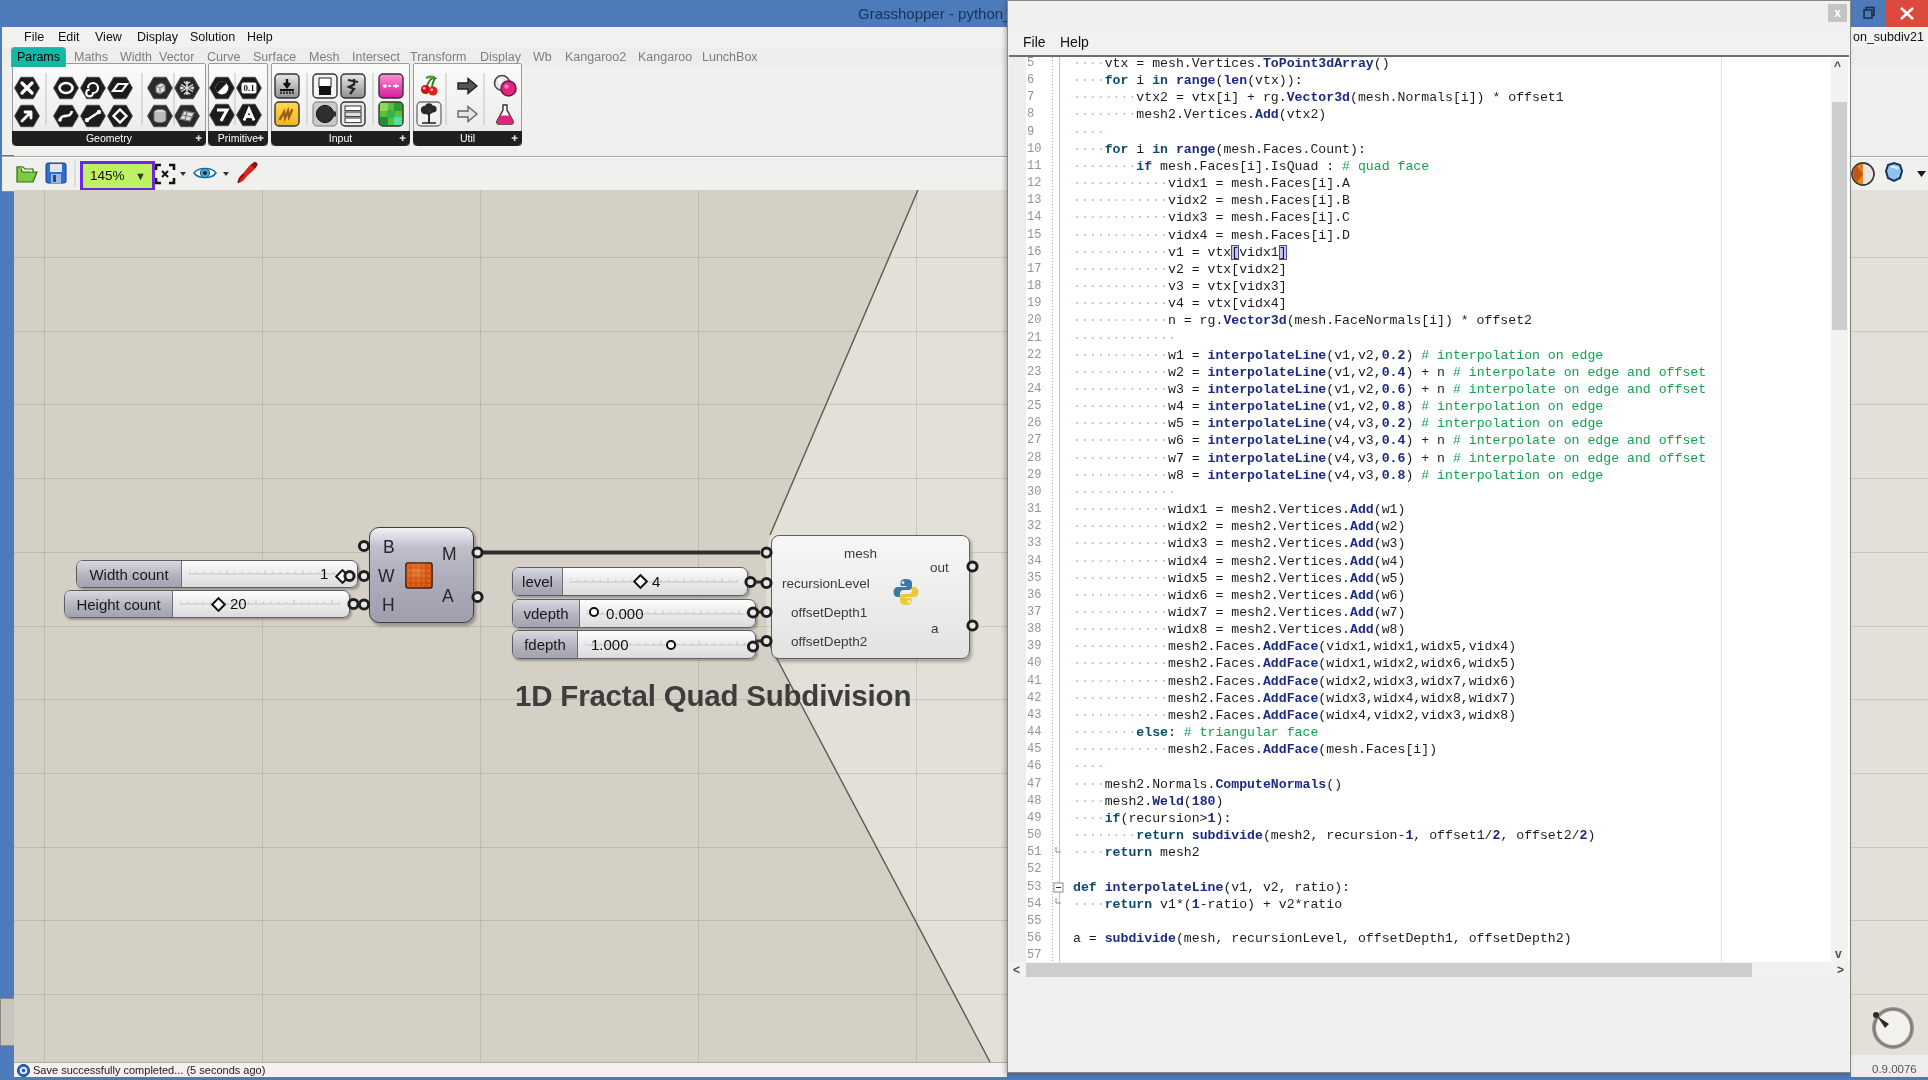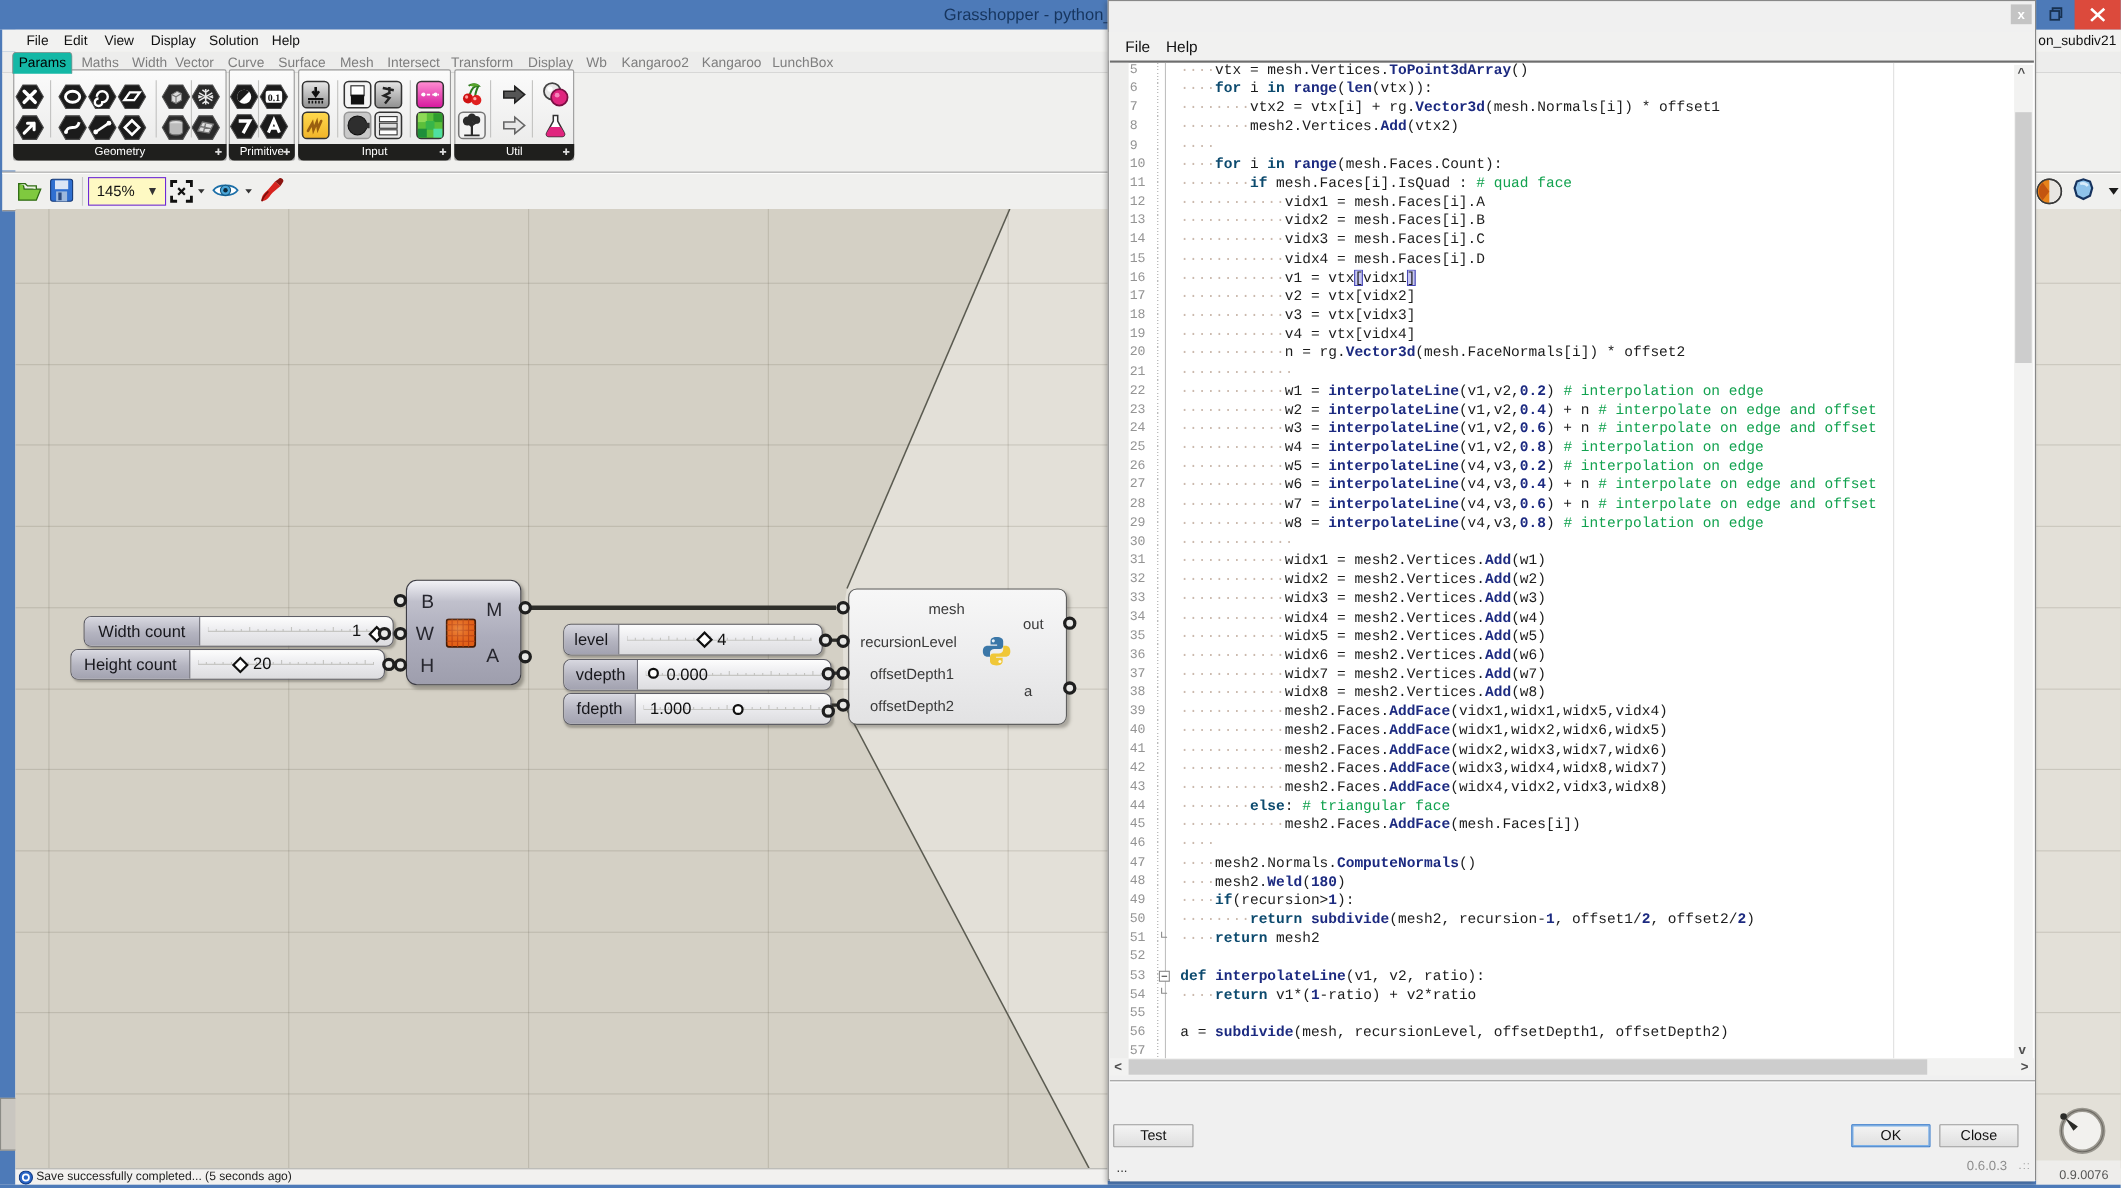--- a/index.html
+++ b/index.html
@@ -19,21 +19,21 @@
   border-radius:4px 4px 0 0;color:#000;text-align:center;line-height:19px;z-index:2}
 #toolbar{left:2px;top:66px;width:1926px;height:89px;background:#f0f0ee}
 .grp{position:absolute;top:-3px;height:81px;border:1px solid #9b9b9b;border-radius:2px;
   background:linear-gradient(#fbfbfb,#e9e9e8)}
 .grplabel{position:absolute;left:-1px;right:-1px;bottom:-1px;height:15px;background:#1f1f1d;color:#fff;
   border-radius:0 0 5px 5px;font-size:10.5px;text-align:center;line-height:15px}
 .plus{position:absolute;right:4px;top:0px;font-size:8px;color:#ddd}
 
 #ctb{left:2px;top:156px;width:1926px;height:34px;background:#f0f0ee;border-top:1px solid #a8a8a8;
   border-bottom:1px solid #8a8a8a;box-shadow:inset 0 1px 0 #fff}
-#combo{left:78px;top:4px;width:62px;height:24px;background:#fef9c3;border:1px solid #6d28d9;font-size:13.5px;
+#combo{left:78px;top:4px;width:62px;height:24px;background:#bef264;border:3px solid #6d28d9;font-size:13.5px;
   position:absolute;line-height:24px;padding-left:7px;color:#111}
 #combo .chev{position:absolute;right:6px;top:0;color:#333;font-size:11px}
 
 #canvas{left:14px;top:190px;width:1914px;height:872px;background:#d4d0c5;overflow:hidden}
 .vgrid{position:absolute;top:0;width:1px;height:872px;background:rgba(95,90,75,0.19)}
 .hgrid{position:absolute;left:0;width:1914px;height:1px;background:rgba(95,90,75,0.19)}
 
 .slider{position:absolute;border:1.4px solid #5e5e66;border-radius:7px;overflow:hidden;
   background:linear-gradient(#fdfdfd 0%,#ececef 45%,#dcdcdf 100%);box-shadow:1.5px 2px 2px rgba(60,58,50,0.35)}
 .slabel{position:absolute;left:0;top:0;bottom:0;background:linear-gradient(#d8d8e0 0%,#b4b4c0 55%,#a2a2b0 100%);
@@ -508,20 +508,21 @@
       <circle cx="750.5" cy="582.0" r="4.6" fill="#e8e8e6" stroke="#1f1f1f" stroke-width="3"></circle>
       <circle cx="753.0" cy="612.5" r="4.6" fill="#e8e8e6" stroke="#1f1f1f" stroke-width="3"></circle>
       <circle cx="753.0" cy="646.5" r="4.6" fill="#e8e8e6" stroke="#1f1f1f" stroke-width="3"></circle>
       <circle cx="766.5" cy="552.5" r="4.6" fill="#e8e8e6" stroke="#1f1f1f" stroke-width="3"></circle>
       <circle cx="766.5" cy="583.0" r="4.6" fill="#e8e8e6" stroke="#1f1f1f" stroke-width="3"></circle>
       <circle cx="766.5" cy="612.0" r="4.6" fill="#e8e8e6" stroke="#1f1f1f" stroke-width="3"></circle>
       <circle cx="766.5" cy="641.0" r="4.6" fill="#e8e8e6" stroke="#1f1f1f" stroke-width="3"></circle>
       <circle cx="972.5" cy="566.5" r="4.6" fill="#e8e8e6" stroke="#1f1f1f" stroke-width="3"></circle>
       <circle cx="972.5" cy="625.5" r="4.6" fill="#e8e8e6" stroke="#1f1f1f" stroke-width="3"></circle>
     </svg>
+<div id="bigtitle">1D Fractal Quad Subdivision</div>
 
 <svg width="60" height="60" style="position:absolute;left:1849px;top:808px">
 <circle cx="30" cy="30" r="19" fill="#f2f1ee" stroke="#9a978f" stroke-width="4"></circle>
 <circle cx="30" cy="30" r="19" fill="none" stroke="#6e6b64" stroke-width="1"></circle>
 <path d="M14 18 L26 26 L22 30 Z" fill="#2b2b28"></path>
       <circle cx="13" cy="17" r="3" fill="#2b2b28"></circle>
 </svg>
 </div>
 <div class="abs" id="statusL">
     <svg width="13" height="13" style="position:absolute;left:3px;top:1px">
@@ -665,21 +666,13 @@
 <path d="M3 830.5 H8" stroke="#333"></path>
 <path d="M6 841 V846 H11" transform="translate(-3,0)"></path>
 </g>
       </svg>
  </div>
  <div class="abs" id="ehscroll">
    <span class="schev" style="left:4px;top:1px">&lt;</span>
    <div id="ehthumb"></div>
    <span class="schev" style="left:828px;top:1px">&gt;</span>
  </div>
- <div class="abs" id="ebottom">
-   <div class="btn" style="left:3px;width:71px">Test</div>
-   <div class="btn" id="ebtn-ok" style="left:674px;width:70px">OK</div>
-   <div class="btn" style="left:754px;width:70px">Close</div>
-   <div id="estatus">...</div>
-   <div id="ever">0.6.0.3</div>
-   <div id="egrip">.::</div>
- </div>
 </div>
 
 </body></html>

